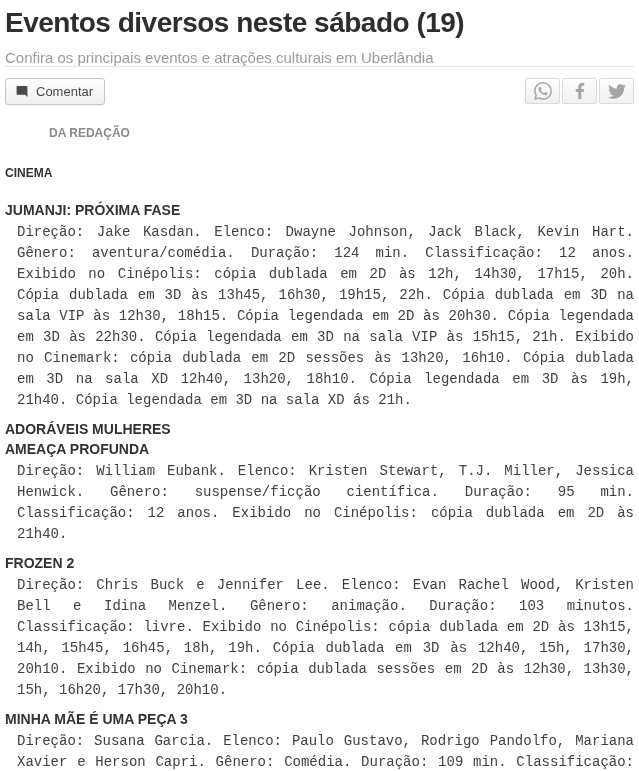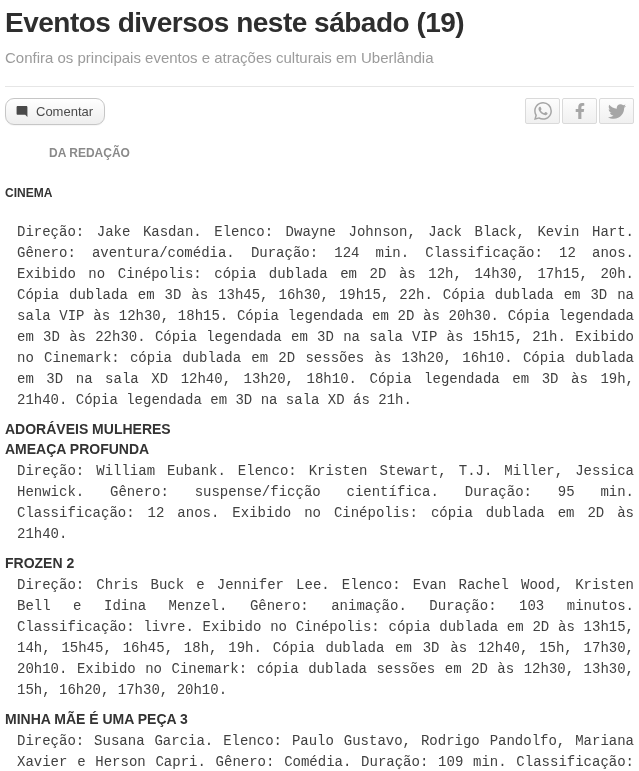--- a/index.html
+++ b/index.html
@@ -15,21 +15,21 @@
   .page-title {
     font-size: 28px;
     font-weight: bold;
     color: #2e2e2e;
     letter-spacing: -0.5px;
     margin: 2px 0 10px 0;
   }
   .page-subtitle {
     font-size: 15px;
     color: #9b9b9b;
-    margin: 0 0 20px 0;
+    margin: 0 0 0 0;
   }
   .divider {
     border: none;
     border-top: 1px solid #e6e6e6;
     margin: 0 0 11px 0;
   }
 
   
   .toolbar {
     display: flex;
@@ -40,21 +40,21 @@
   .comment-btn {
     display: inline-flex;
     align-items: center;
     gap: 7px;
     padding: 5px 11px 5px 9px;
     font-family: inherit;
     font-size: 13px;
     color: #4a4a4a;
     background: linear-gradient(#ffffff, #eeeeee);
     border: 1px solid #c6c6c6;
-    border-radius: 9px;
+    border-radius: 3px;
     cursor: pointer;
     box-shadow: 0 1px 1px rgba(0,0,0,0.04);
   }
   .comment-btn svg { display: block; }
   .share-group { display: flex; gap: 2px; }
   .share-btn {
     width: 35px;
     height: 26px;
     display: flex;
     align-items: center;
@@ -140,20 +140,21 @@
       </span>
     </button>
   </div>
 </div>
 
 <div class="byline">DA REDAÇÃO</div>
 
 <h2 class="section-heading">CINEMA</h2>
 
 <article class="movie">
+  <h3>JUMANJI: PRÓXIMA FASE</h3>
   <p>Direção: Jake Kasdan. Elenco: Dwayne Johnson, Jack Black, Kevin Hart. Gênero: aventura/comédia. Duração: 124 min. Classificação: 12 anos. Exibido no Cinépolis: cópia dublada em 2D às 12h, 14h30, 17h15, 20h. Cópia dublada em 3D às 13h45, 16h30, 19h15, 22h. Cópia dublada em 3D na sala VIP às 12h30, 18h15. Cópia legendada em 2D às 20h30. Cópia legendada em 3D às 22h30. Cópia legendada em 3D na sala VIP às 15h15, 21h. Exibido no Cinemark: cópia dublada em 2D sessões às 13h20, 16h10. Cópia dublada em 3D na sala XD 12h40, 13h20, 18h10. Cópia legendada em 3D às 19h, 21h40. Cópia legendada em 3D na sala XD ás 21h.</p>
 </article>
 
 <article class="movie">
   <h3>ADORÁVEIS MULHERES</h3>
 </article>
 
 <article class="movie">
   <h3>AMEAÇA PROFUNDA</h3>
   <p>Direção: William Eubank. Elenco: Kristen Stewart, T.J. Miller, Jessica Henwick. Gênero: suspense/ficção científica. Duração: 95 min. Classificação: 12 anos. Exibido no Cinépolis: cópia dublada em 2D às 21h40.</p>

